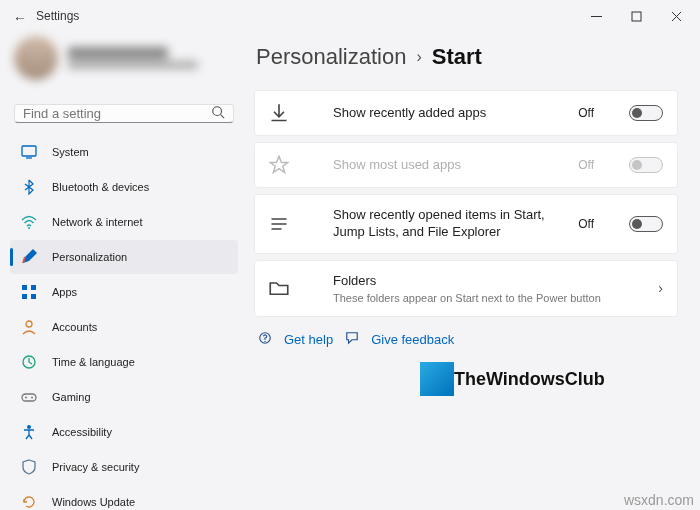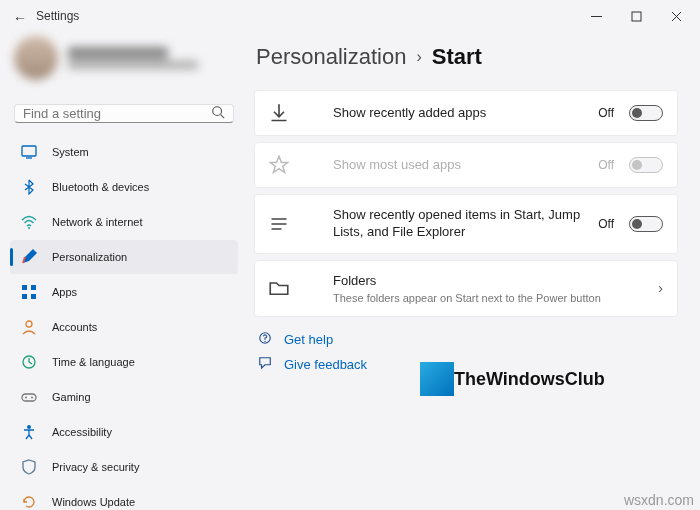--- a/index.html
+++ b/index.html
@@ -41,31 +41,31 @@
 .bc-chevron { color:#555; font-size: 16px; }
 
 .card { background: #fff; border: 1px solid #eceaea; border-radius: 4px; padding: 12px 14px; display: flex; align-items: center; gap: 14px; margin-bottom: 6px; }
 .card.disabled { color: #a8a8a8; }
 .cicon { width: 20px; height:20px; display:flex; align-items:center; justify-content:center; color:#444;}
 .card.disabled .cicon { color:#bbb; }
 .ctext { flex: 1; margin-left: 30px; }
 .ctitle { font-size: 13px; color: #222; line-height: 1.3; }
 .card.disabled .ctitle { color:#b0b0b0; }
 .csub { font-size: 11px; color: #777; margin-top: 2px;}
-.state { font-size: 12px; color:#222; margin-right: 1px;}
+.state { font-size: 12px; color:#222; margin-right: 21px;}
 .card.disabled .state { color:#b0b0b0; }
 
 .toggle { width: 34px; height: 16px; border: 1px solid #5a5a5a; border-radius: 10px; position: relative; background: #f4f4f6; }
 .toggle::after { content:""; position:absolute; left:2px; top:2px; width:10px; height:10px; background:#5a5a5a; border-radius:50%; }
 .card.disabled .toggle { border-color:#c5c5c5; }
 .card.disabled .toggle::after { background:#c5c5c5; }
 
 .chev { color:#555; font-size:14px; }
 
-.help { margin-top: 14px; display:flex; flex-direction:column; gap:8px; }
+.help { margin-top: 14px; display:flex; flex-direction:row; gap:8px; }
 .hlink { display:flex; align-items:center; gap:10px; font-size:13px; color:#0067c0; cursor:pointer; padding-left: 4px;}
 .hlink .hicon { color:#205090; width:16px;}
 
 .watermark { position:absolute; left:420px; top:362px; font-size:18px; font-weight:600; color:#111; display:flex; align-items:center; }
 .wmicon { width:34px; height:34px; background:linear-gradient(135deg,#29abe2,#0071bc); display:inline-block;}
 .source { position:absolute; right:6px; bottom:2px; font-size:14px; color:#999; }
 </style>
 </head>
 <body>
 

